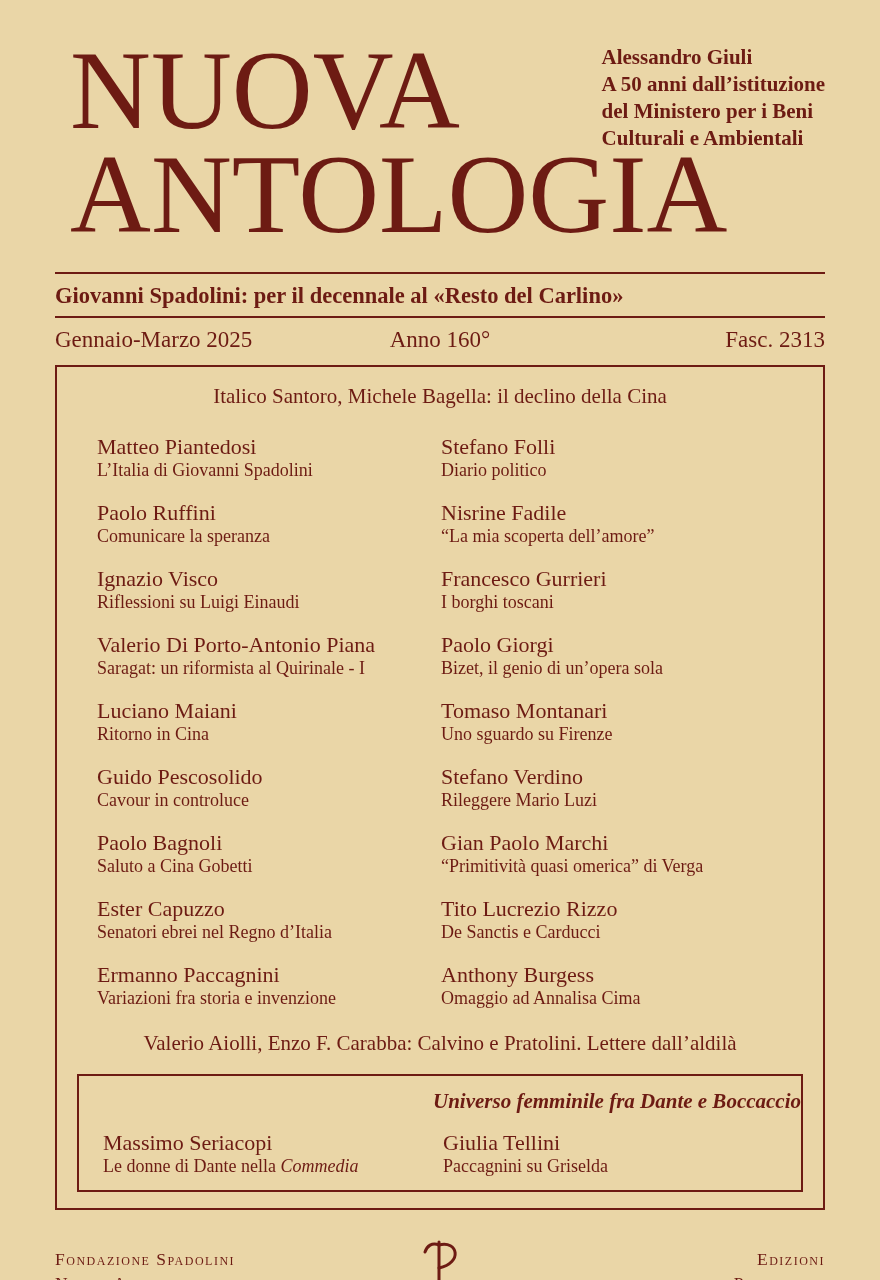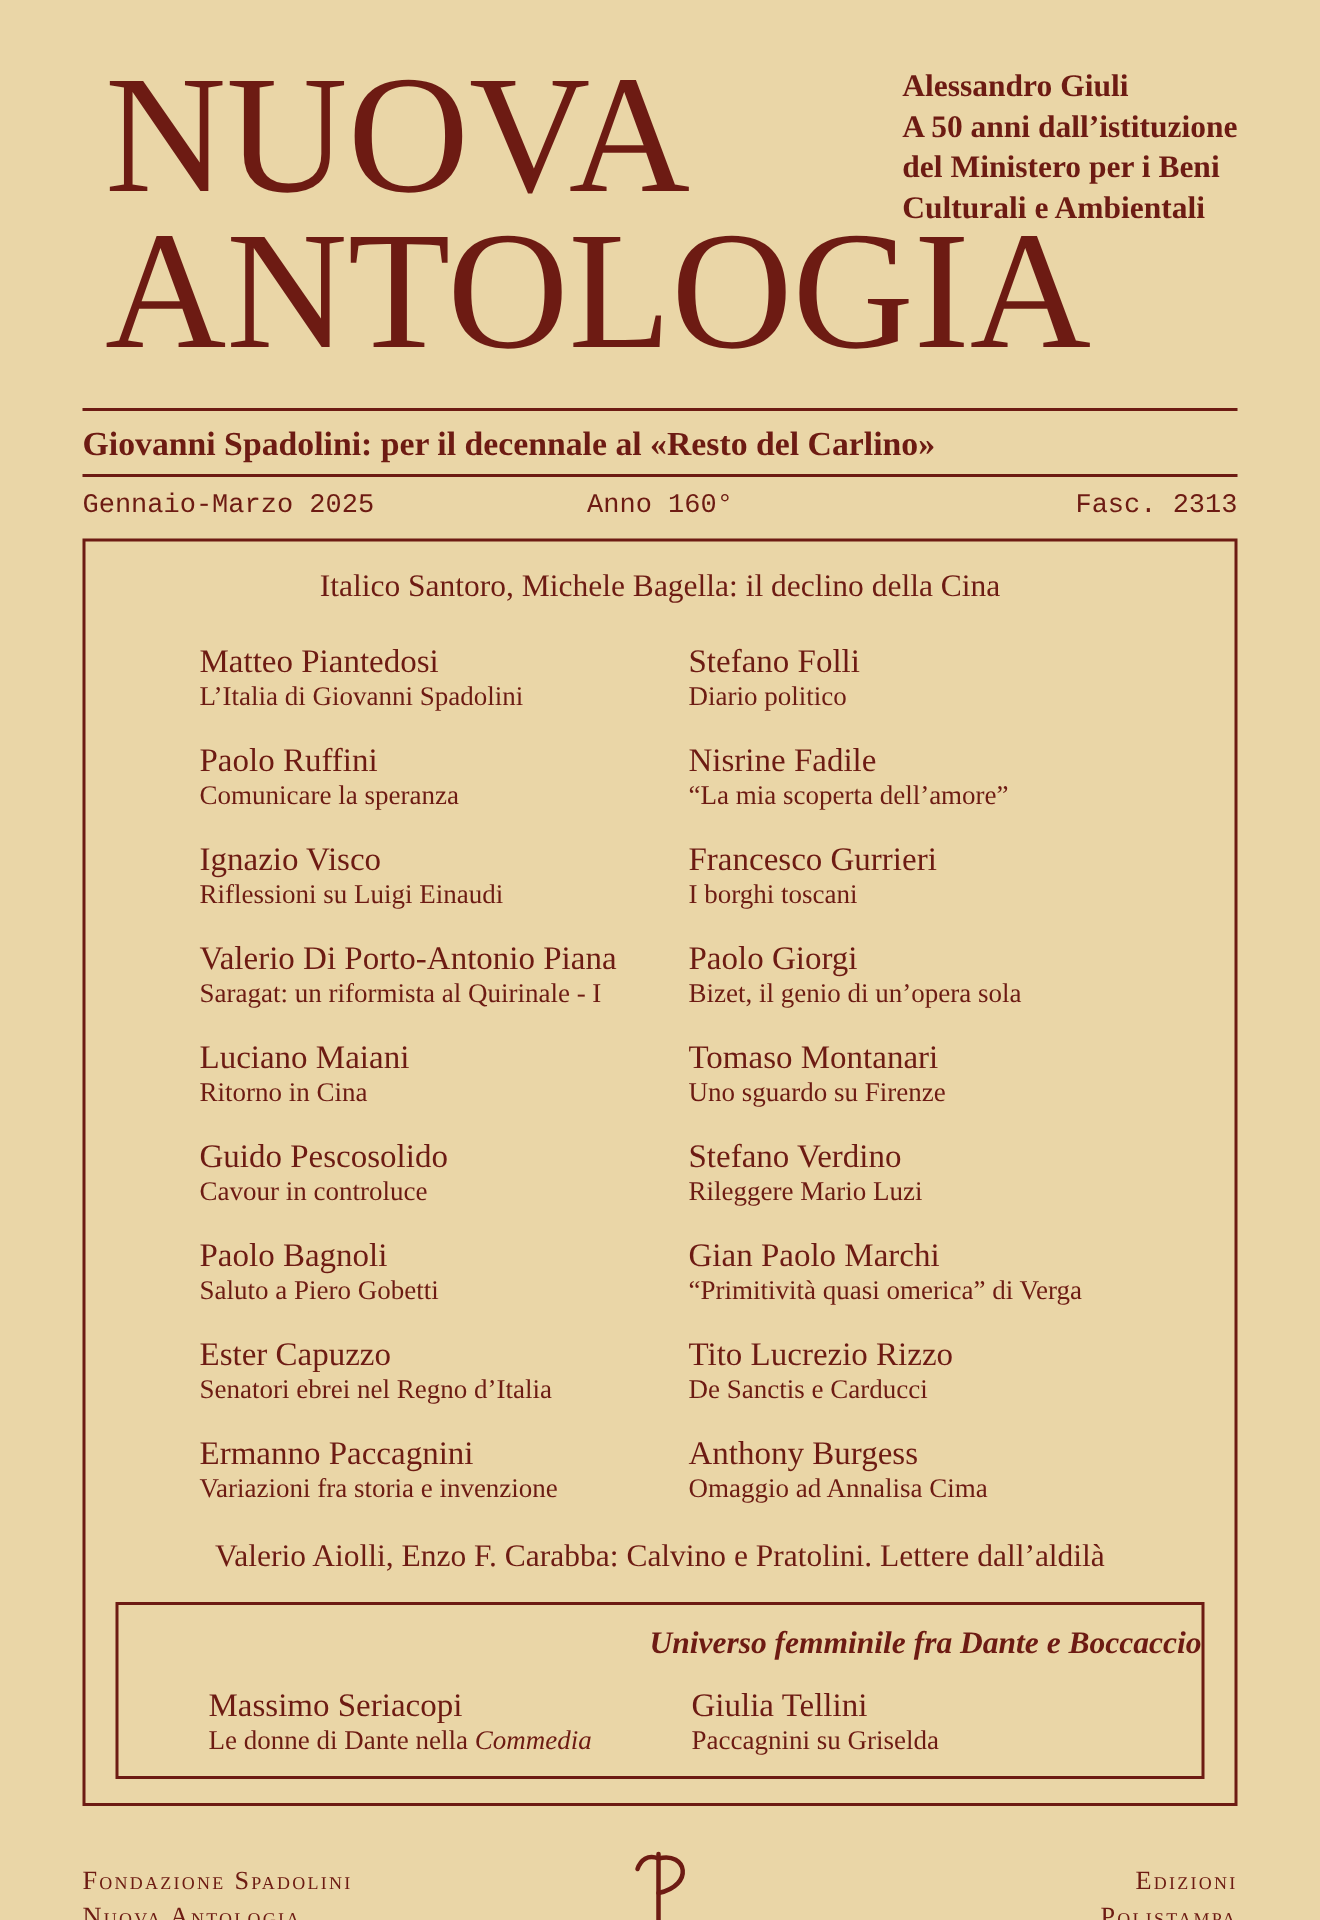--- a/index.html
+++ b/index.html
@@ -30,35 +30,34 @@
   .rule{height:2px;background:var(--ink);margin:0 55px;}
   .rule-1{margin-top:26px;}
   .banner{
     margin:9px 55px 7px;
     font-weight:bold;font-size:22.5px;
   }
   .issue-row{
     display:grid;grid-template-columns:1fr auto 1fr;
     align-items:baseline;
     margin:9px 55px 12px;
-    font-size:18px;
-    font-family:Liberation Mono, monospace;
+    font-size:23px;
   }
   .issue-row .mid-cell{text-align:center;}
   .issue-row .right-cell{text-align:right;}
   
   .toc-box{
     margin:0 55px;
     border:2px solid var(--ink);
     padding:17px 0 16px;
   }
   .lead,.mid-line{
     text-align:center;font-size:21px;
   }
-  .columns{display:flex;padding:25px 38px 0 40px;margin-left:36px;}
+  .columns{display:flex;padding:25px 38px 0 40px;}
   .col{flex:1;min-width:0;}
   .entry{margin-bottom:18px;}
   .entry-name{font-size:22px;line-height:1.18;}
   .entry-title{font-size:18px;line-height:1.22;}
   .mid-line{margin:4px 10px 18px;}
   
   .special-box{
     border:2px solid var(--ink);
     margin:0 20px;
     padding:13px 0 2px;
@@ -135,21 +134,21 @@
           <div class="entry">
             <div class="entry-name">Luciano Maiani</div>
             <div class="entry-title">Ritorno in Cina</div>
           </div>
           <div class="entry">
             <div class="entry-name">Guido Pescosolido</div>
             <div class="entry-title">Cavour in controluce</div>
           </div>
           <div class="entry">
             <div class="entry-name">Paolo Bagnoli</div>
-            <div class="entry-title">Saluto a Piero Gobetti</div>
+            <div class="entry-title">Saluto a Cina Gobetti</div>
           </div>
           <div class="entry">
             <div class="entry-name">Ester Capuzzo</div>
             <div class="entry-title">Senatori ebrei nel Regno d’Italia</div>
           </div>
           <div class="entry">
             <div class="entry-name">Ermanno Paccagnini</div>
             <div class="entry-title">Variazioni fra storia e invenzione</div>
           </div>
         </div>

